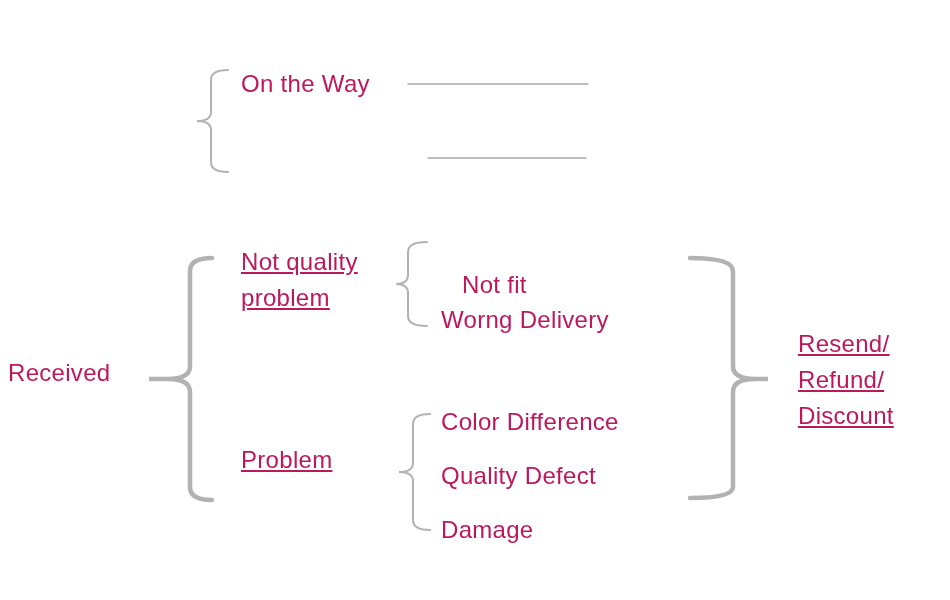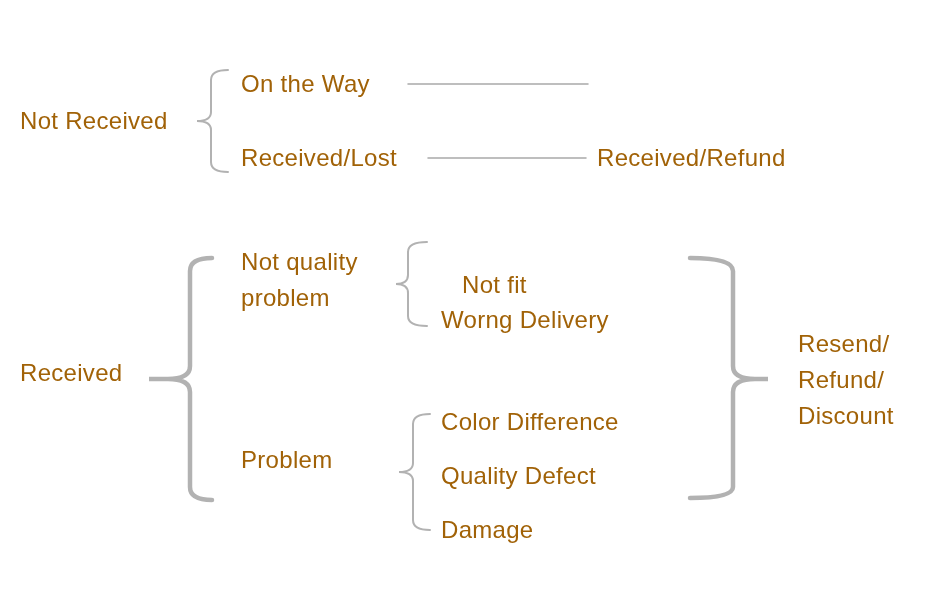--- a/index.html
+++ b/index.html
@@ -20,25 +20,26 @@
     left: 0;
     top: 0;
     width: 950px;
     height: 600px;
   }
   .node {
     position: absolute;
     font-size: 24px;
     line-height: 36px;
     letter-spacing: 0.3px;
-    color: #a16207;
+    color: #be185d;
     white-space: nowrap;
   }
   .node .line {
     white-space: nowrap;
+    text-decoration: underline;
   }
 </style>
 </head>
 <body>
 
 <div class="canvas">
 
   <svg class="brace-layer" width="950" height="600" viewBox="0 0 950 600" fill="none">
 
     <path d="M 228 70 Q 211 70 211 80 L 211 112 Q 211 121 197 121 Q 211 121 211 130 L 211 162 Q 211 172 228 172" stroke-width="2" stroke-linecap="round" fill="none" stroke="#b2b2b2"></path>
@@ -49,30 +50,27 @@
 
     <path d="M 212 258 Q 190 258 190 271 L 190 366 Q 190 379 168 379 L 149 379 L 168 379 Q 190 379 190 392 L 190 487 Q 190 500 212 500" stroke-width="4.5" stroke-linecap="round" fill="none" stroke="#b2b2b2"></path>
 
     <path d="M 427 242 Q 408 242 408 252 L 408 275 Q 408 284 396 284 Q 408 284 408 293 L 408 316 Q 408 326 427 326" stroke-width="2" stroke-linecap="round" fill="none" stroke="#b2b2b2"></path>
 
     <path d="M 430 414 Q 413 414 413 424 L 413 463 Q 413 472 399 472 Q 413 472 413 481 L 413 520 Q 413 530 430 530" stroke-width="2" stroke-linecap="round" fill="none" stroke="#b2b2b2"></path>
 
     <path d="M 690 258 Q 733 258 733 271 L 733 366 Q 733 379 755 379 L 768 379 L 755 379 Q 733 379 733 392 L 733 487 Q 733 498 690 498" stroke-width="4.5" stroke-linecap="round" fill="none" stroke="#b2b2b2"></path>
   </svg>
 
-  <div class="node" style="left:20px; top:103px;">Not Received</div>
 
   <div class="node" style="left:241px; top:66px;">On the Way</div>
 
 
-  <div class="node" style="left:241px; top:140px;">Received/Lost</div>
 
-  <div class="node" style="left:597px; top:140px;">Received/Refund</div>
 
-  <div class="node" style="left:20px; top:355px;">Received</div>
+  <div class="node" style="left:8px; top:355px;">Received</div>
 
   <div class="node" style="left:241px; top:244px;">
     <div class="line">Not quality</div>
     <div class="line">problem</div>
   </div>
 
   <div class="node" style="left:462px; top:228px;margin-top:39px;">Not fit</div>
 
   <div class="node" style="left:441px; top:302px;">Worng Delivery</div>
 

